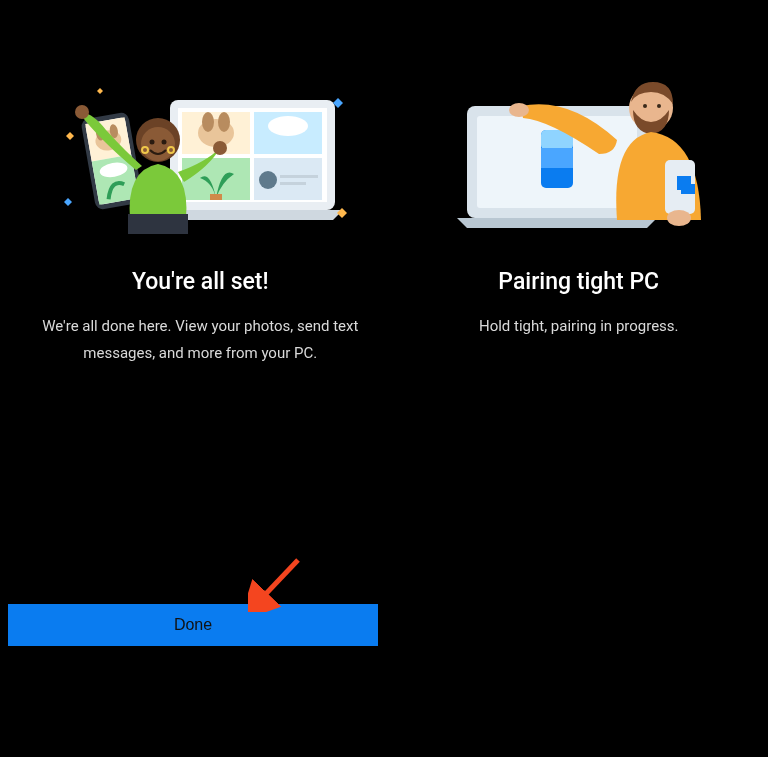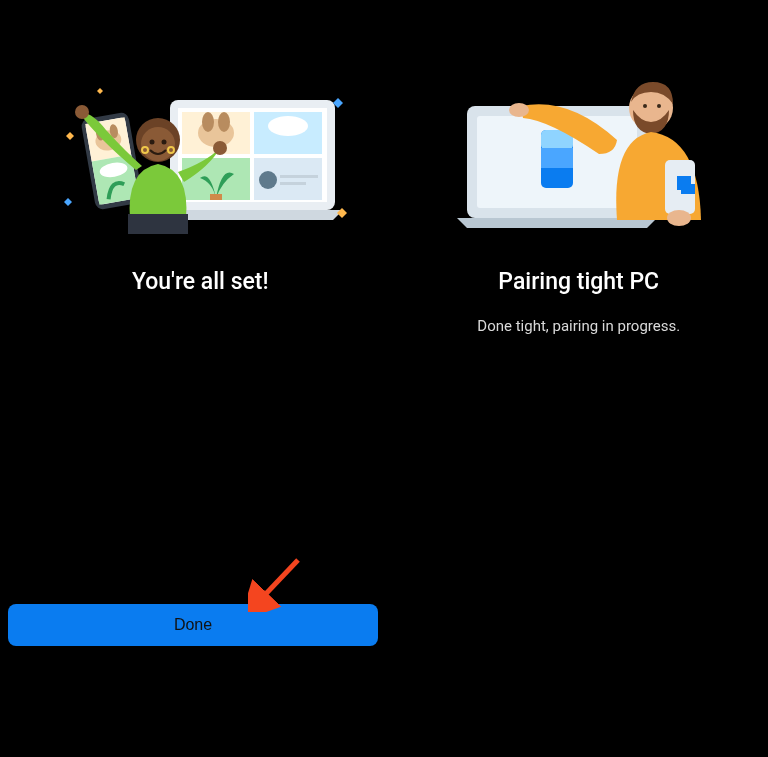--- a/index.html
+++ b/index.html
@@ -48,21 +48,21 @@
     max-width: 340px;
   }
   .done-btn {
     position: absolute;
     left: 8px;
     top: 604px;
     width: 370px;
     height: 42px;
     background: #0a7cf0;
     border: none;
-    border-radius: 8px;
+    border-radius: 0;
     color: #111;
     font-size: 16px;
     font-weight: 500;
     cursor: pointer;
   }
   .arrow {
     position: absolute;
     left: 248px;
     top: 552px;
     pointer-events: none;
@@ -139,20 +139,21 @@
           <polygon points="50,18 53,21 50,24 47,21"></polygon>
           <polygon points="292,138 297,143 292,148 287,143"></polygon>
         </g>
         <g fill="#4aa6ff">
           <polygon points="288,28 293,33 288,38 283,33"></polygon>
           <polygon points="18,128 22,132 18,136 14,132"></polygon>
         </g>
       </svg>
     </div>
     <div class="title">You're all set!</div>
+    <div class="subtitle">We're all done here. View your photos, send text messages, and more from your PC.</div>
   </div>
 
   <div class="panel">
     <div class="illus">
       <svg viewBox="0 0 300 170" width="300" height="170">
 
         <rect x="38" y="36" width="180" height="112" rx="8" fill="#d9e3eb"></rect>
         <rect x="48" y="46" width="160" height="92" rx="3" fill="#eef5fa"></rect>
 
         <rect x="112" y="60" width="32" height="58" rx="5" fill="#0a7cf0"></rect>
@@ -177,21 +178,21 @@
           <ellipse cx="90" cy="40" rx="10" ry="7" fill="#e9b68e"></ellipse>
 
           <rect x="236" y="90" width="30" height="54" rx="5" fill="#e6edf3"></rect>
           <rect x="248" y="106" width="14" height="14" fill="#0a7cf0"></rect>
           <rect x="252" y="114" width="14" height="10" fill="#0a7cf0"></rect>
           <ellipse cx="250" cy="148" rx="12" ry="8" fill="#e9b68e"></ellipse>
         </g>
       </svg>
     </div>
     <div class="title">Pairing tight PC</div>
-    <div class="subtitle">Done tight, pairing in progress.</div>
+    <div class="subtitle">Hold tight, pairing in progress.</div>
   </div>
 
 </div>
 
 <button class="done-btn">Done</button>
 
 <svg class="arrow" width="60" height="60">
   <defs>
     <marker id="ah" markerWidth="8" markerHeight="8" refX="2" refY="4" orient="auto">
       <polygon points="0,0 8,4 0,8" fill="#f4451f"></polygon>

